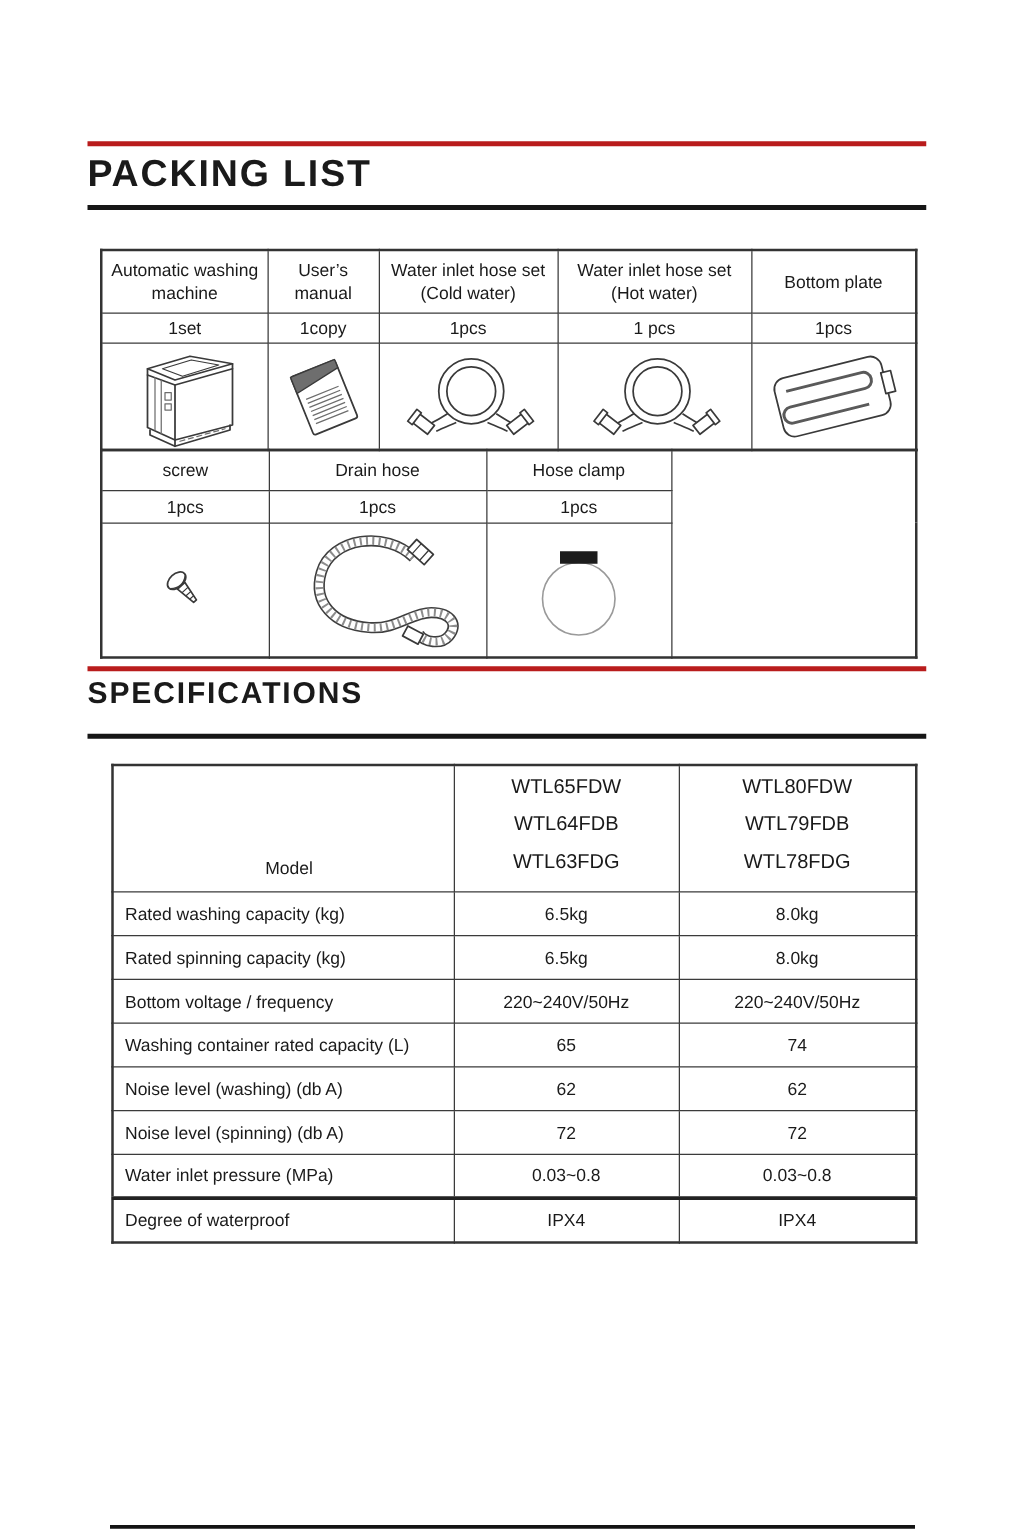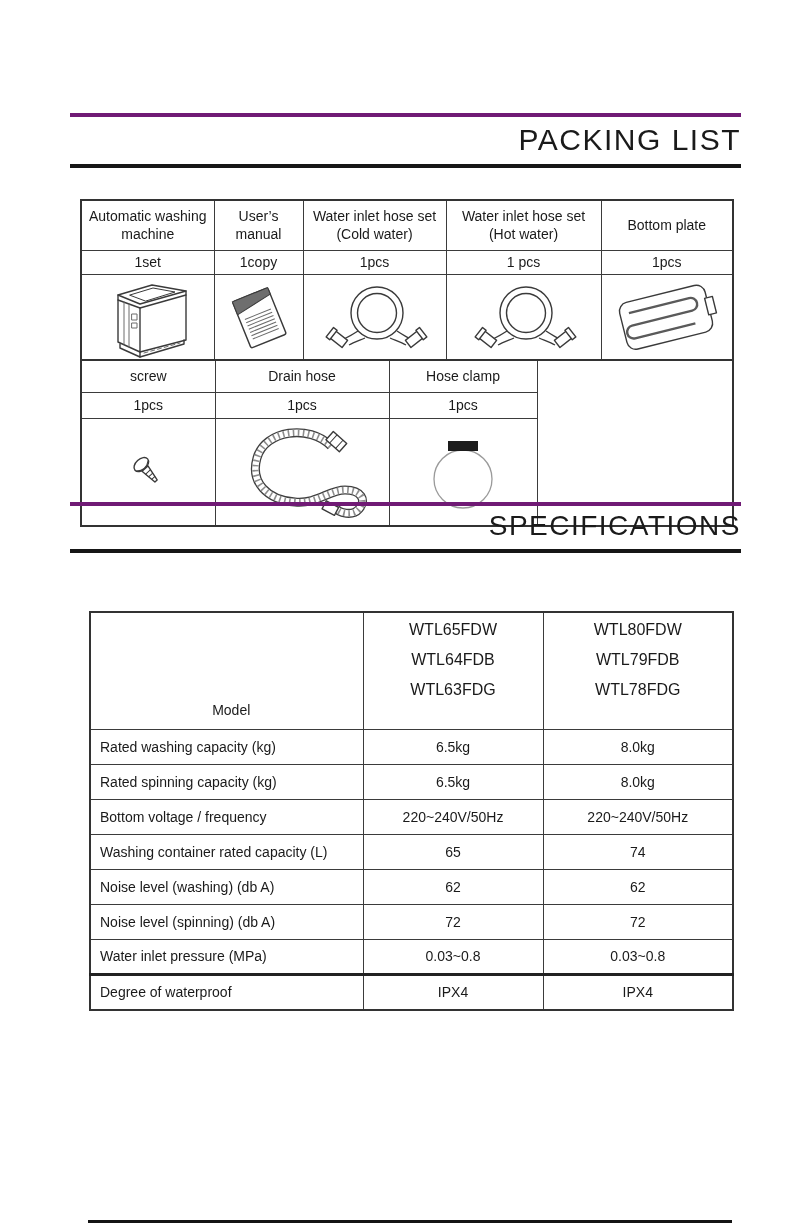--- a/index.html
+++ b/index.html
@@ -1,22 +1,22 @@
 <!DOCTYPE html>
 <html><head>
 <meta charset="utf-8">
 <style>
   *{margin:0;padding:0;box-sizing:border-box}
   html,body{background:#fff}
   body{width:811px;height:1225px;position:relative;font-family:"Liberation Sans",sans-serif;color:#1a1a1a;overflow:hidden}
 
-  .title-block{position:absolute;border-top:4px solid #701a75;border-bottom:4px solid #161616;
-    text-align:right;font-weight:normal;letter-spacing:1.5px}
+  .title-block{position:absolute;border-top:4px solid #b91c1c;border-bottom:4px solid #161616;
+    text-align:left;font-weight:bold;letter-spacing:1.5px}
   #packing-title-block{left:70px;top:113px;width:671px;font-size:30px;padding:6px 0 7px}
-  #specs-title-block{left:70px;top:502px;width:671px;font-size:28px;padding:4px 0 7px}
+  #specs-title-block{left:70px;top:533px;width:671px;font-size:24px;padding:4px 0 18px}
 
   table{border-collapse:collapse;table-layout:fixed}
   td,th{border:1.5px solid #3b3b3b;font-size:14px;font-weight:normal;text-align:center;
     vertical-align:middle;line-height:1.3;overflow:hidden;padding:2px}
 
   #packing-tables{position:absolute;left:80px;top:199px}
   #ptable1,#ptable2{width:652px;border:2px solid #333}
   #ptable2{margin-top:-2px}
   #ptable1 tr.hdr-row{height:50px}
   #ptable1 tr.qty-row{height:24px}
@@ -24,21 +24,21 @@
   #ptable2 tr.hdr-row{height:32px}
   #ptable2 tr.qty-row{height:26px}
   #ptable2 tr.img-row{height:108px}
   .img-cell{padding:1px}
 
   #spec-table{position:absolute;left:89px;top:611px;width:643px;border:2px solid #333}
   #spec-table tr.model-row{height:96px}
   #spec-table tr.data-row{height:35px}
   #spec-table td.lbl{text-align:left;padding-left:9px}
   #spec-table td.model-lbl{text-align:center;vertical-align:bottom;padding:0 0 10px 9px}
-  #spec-table td.model-vals{font-size:16px;padding-bottom:24px}
+  #spec-table td.model-vals{font-size:16px;padding-bottom:8px}
   #spec-table td.model-vals div{line-height:30px}
   #spec-table tr.thick-top td{border-top:3px solid #222}
   .val{font-size:14px}
 
   #footer-rule{position:absolute;left:88px;top:1220px;width:644px;height:3px;background:#141414}
 
   svg{display:block;margin:0 auto}
   .ln{stroke:#3a3a3a;stroke-width:1.4;fill:#fff;stroke-linejoin:round;stroke-linecap:round}
   .thin{stroke:#6d6d6d;stroke-width:1;fill:none}
 </style>

